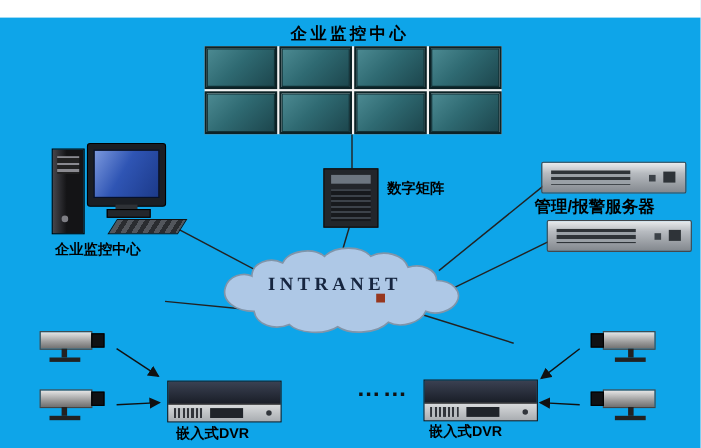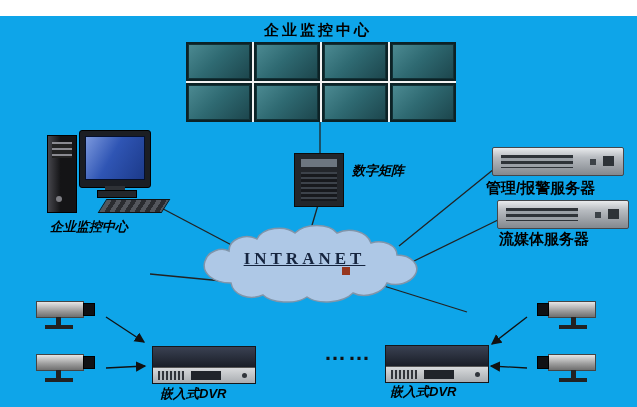--- a/index.html
+++ b/index.html
@@ -48,21 +48,21 @@
           background:linear-gradient(180deg,#e9ebed 0%,#b7bbc0 35%,#83888e 100%);}
   .server-slots{position:absolute;left:8px;top:7px;width:72px;height:13px;
                 background:repeating-linear-gradient(180deg,#2e3338 0 3px,#9aa0a6 3px 6px);}
   .server-btn{position:absolute;right:9px;top:8px;width:11px;height:10px;background:#2e3338;}
   .server-btn2{position:absolute;right:27px;top:11px;width:6px;height:6px;background:#3c4248;}
 
   
   .cloud{left:195px;top:205px;width:230px;height:85px;}
   .cloud-label{position:absolute;left:0;right:11px;top:28px;text-align:center;
                font-family:"Liberation Serif",serif;font-size:17px;font-weight:600;
-               letter-spacing:4px;color:#16253f;text-decoration:underline;}
+               letter-spacing:4px;color:#16253f;}
   .cloud-marker{position:absolute;left:147px;top:46px;width:8px;height:8px;background:#97371f;}
 
   
   .site{position:absolute;border:2px dashed #3c3c3c;}
   .site-1{left:14px;top:257px;width:251px;height:139px;}
   .site-n{left:470px;top:255px;width:162px;height:146px;}
   .site-label{position:absolute;font-size:11px;font-weight:bold;color:#000;white-space:nowrap;}
   .handle{position:absolute;width:7px;height:7px;background:#000;}
 
   
@@ -80,21 +80,21 @@
   .dvr-front{position:absolute;left:0;right:0;bottom:0;height:15px;border-top:1px solid #555;
              background:linear-gradient(180deg,#d8dadc,#a9adb1);}
   .dvr-vent{position:absolute;left:5px;top:3px;width:26px;height:9px;
             background:repeating-linear-gradient(90deg,#31343a 0 2px,#b8bcc0 2px 4px);}
   .dvr-disp{position:absolute;left:38px;top:3px;width:30px;height:9px;background:#20242a;}
   .dvr-dot{position:absolute;right:8px;top:5px;width:5px;height:5px;background:#31353b;border-radius:50%;}
 
   .ellipsis{position:absolute;left:312px;top:324px;width:72px;text-align:center;
             font-size:22px;font-weight:bold;letter-spacing:2px;color:#111;}
 
-  .lbl-13{font-size:13px;font-style:italic;}
+  .lbl-13{font-size:13px;}
   .lbl-12{font-size:15px;}
 </style>
 </head>
 <body>
 
 <div class="canvas">
 
   <svg class="links" width="637" height="407" viewBox="0 0 637 407">
     <defs>
       <marker id="arrow" markerWidth="9" markerHeight="9" refX="7" refY="4" orient="auto">
@@ -150,21 +150,20 @@
     <div class="server-btn"></div>
     <div class="server-btn2"></div>
   </div>
   <div class="lbl lbl-12" style="left:486px;top:163px;">管理/报警服务器</div>
 
   <div class="server" style="left:497px;top:184px;">
     <div class="server-slots"></div>
     <div class="server-btn"></div>
     <div class="server-btn2"></div>
   </div>
-  <div class="lbl lbl-12" style="left:499px;top:214px;">流媒体服务器</div>
 
   <div class="abs cloud">
     <svg width="230" height="85" viewBox="0 0 230 85">
       <path d="M 36 62 C 18 62 6 52 10 40 C 13 30 26 26 34 30 C 34 18 50 12 62 18
                C 68 6 90 4 100 12 C 110 2 134 2 142 12 C 154 6 172 10 176 22
                C 188 18 202 24 202 34 C 216 34 226 44 220 54 C 215 62 202 66 192 62
                C 188 72 170 78 158 72 C 148 82 124 84 112 76 C 100 84 76 82 68 74
                C 54 80 38 74 36 62 Z" fill="#aec8e6" stroke="#8095aa" stroke-width="1.5"></path>
     </svg>
     <div class="cloud-label">INTRANET</div>

